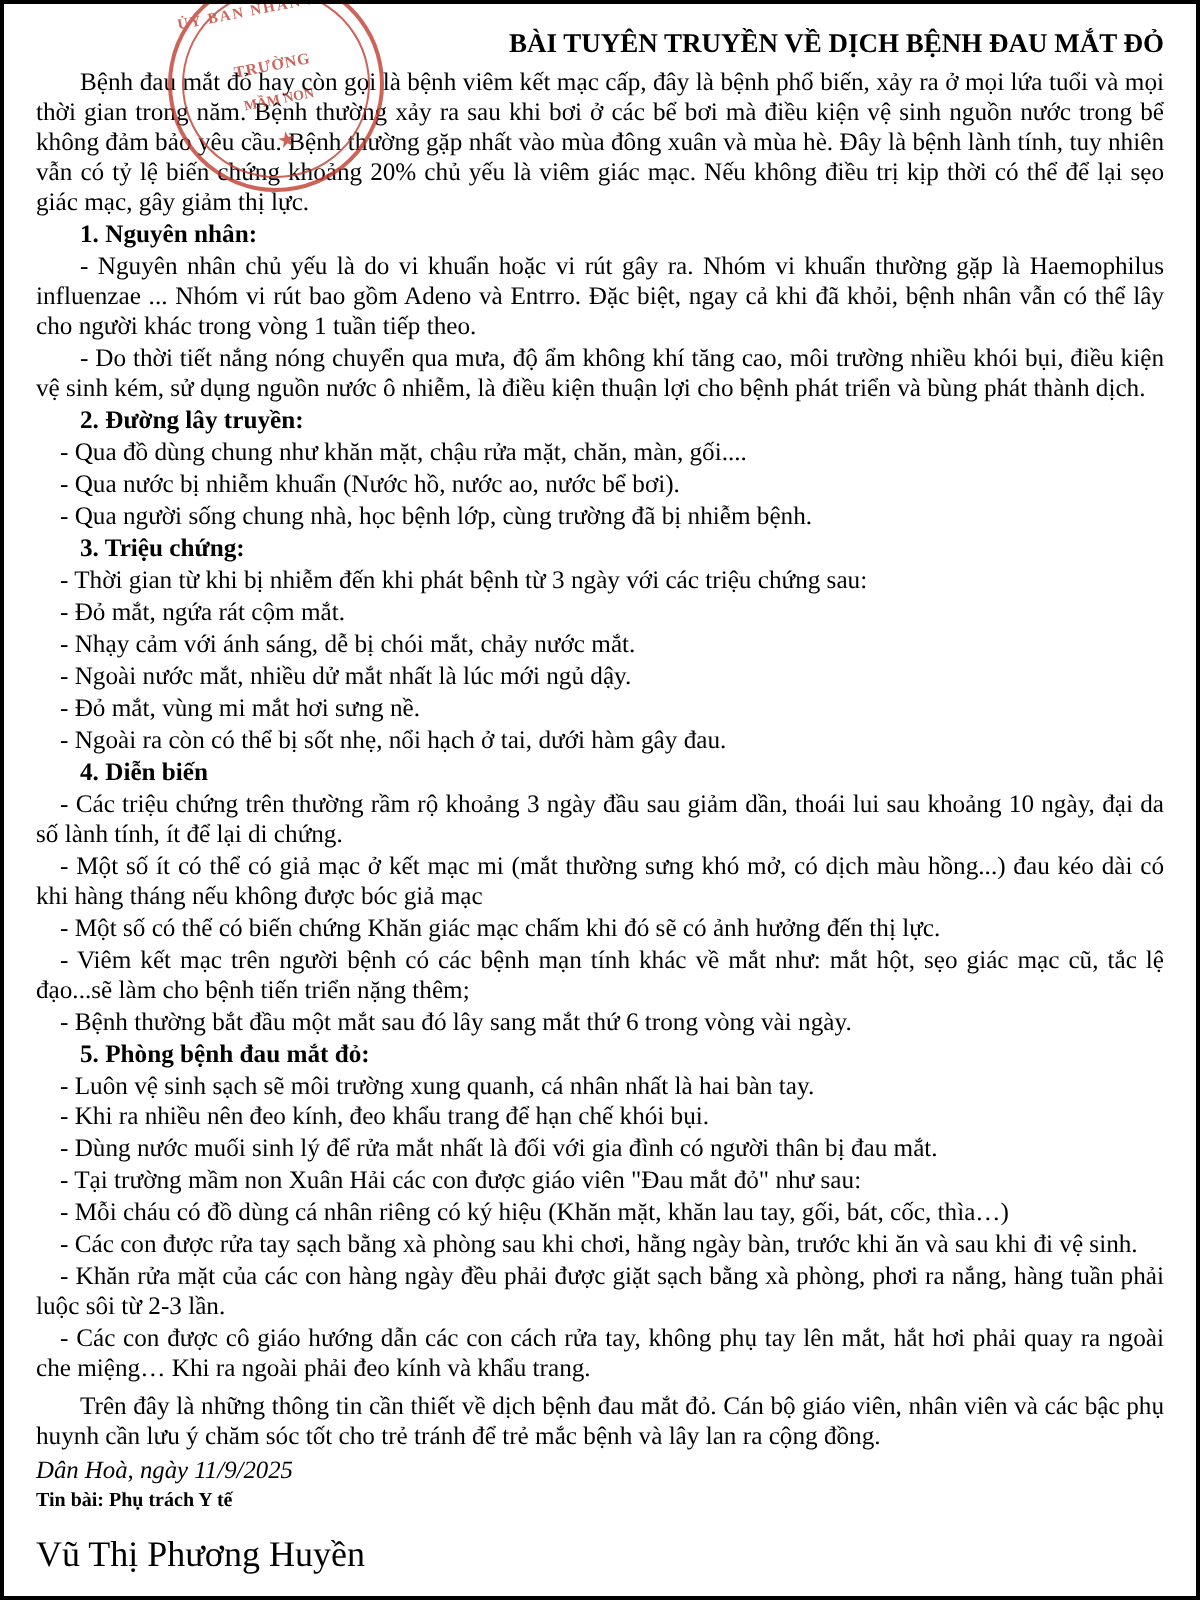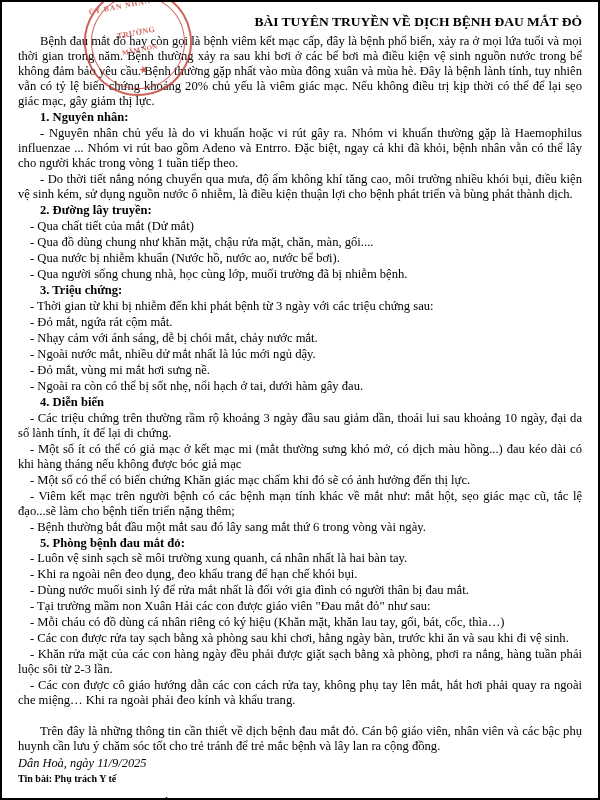--- a/index.html
+++ b/index.html
@@ -102,21 +102,21 @@
   }
   .sec-head {
     font-weight: bold;
     text-indent: 22px;
     margin-top: 1px;
   }
   .sub {
     text-indent: 12px;
   }
   .closing {
-    margin-top: 16px;
+    margin-top: 4px;
   }
   .sign-block {
     margin-top: 2px;
     text-align: right;
     padding-right: 46px;
   }
   .sign-date {
     font-style: italic;
     font-size: 12.4px;
     padding-right: 30px;
@@ -147,43 +147,42 @@
 
   <div class="doc-title">BÀI TUYÊN TRUYỀN VỀ DỊCH BỆNH ĐAU MẮT ĐỎ</div>
 
   <p class="indent">Bệnh đau mắt đỏ hay còn gọi là bệnh viêm kết mạc cấp, đây là bệnh phổ biến, xảy ra ở mọi lứa tuổi và mọi thời gian trong năm. Bệnh thường xảy ra sau khi bơi ở các bể bơi mà điều kiện vệ sinh nguồn nước trong bể không đảm bảo yêu cầu. Bệnh thường gặp nhất vào mùa đông xuân và mùa hè. Đây là bệnh lành tính, tuy nhiên vẫn có tỷ lệ biến chứng khoảng 20% chủ yếu là viêm giác mạc. Nếu không điều trị kịp thời có thể để lại sẹo giác mạc, gây giảm thị lực.</p>
 
   <p class="sec-head">1. Nguyên nhân:</p>
   <p class="indent">- Nguyên nhân chủ yếu là do vi khuẩn hoặc vi rút gây ra. Nhóm vi khuẩn thường gặp là Haemophilus influenzae ... Nhóm vi rút bao gồm Adeno và Entrro. Đặc biệt, ngay cả khi đã khỏi, bệnh nhân vẫn có thể lây cho người khác trong vòng 1 tuần tiếp theo.</p>
   <p class="indent">- Do thời tiết nắng nóng chuyển qua mưa, độ ẩm không khí tăng cao, môi trường nhiều khói bụi, điều kiện vệ sinh kém, sử dụng nguồn nước ô nhiễm, là điều kiện thuận lợi cho bệnh phát triển và bùng phát thành dịch.</p>
 
   <p class="sec-head">2. Đường lây truyền:</p>
-  <p class="sub">- Qua chất tiết của mắt (Dử mắt)</p>
   <p class="sub">- Qua đồ dùng chung như khăn mặt, chậu rửa mặt, chăn, màn, gối....</p>
   <p class="sub">- Qua nước bị nhiễm khuẩn (Nước hồ, nước ao, nước bể bơi).</p>
-  <p class="sub">- Qua người sống chung nhà, học cùng lớp, muối trường đã bị nhiễm bệnh.</p>
+  <p class="sub">- Qua người sống chung nhà, học bệnh lớp, cùng trường đã bị nhiễm bệnh.</p>
 
   <p class="sec-head">3. Triệu chứng:</p>
   <p class="sub">- Thời gian từ khi bị nhiễm đến khi phát bệnh từ 3 ngày với các triệu chứng sau:</p>
   <p class="sub">- Đỏ mắt, ngứa rát cộm mắt.</p>
   <p class="sub">- Nhạy cảm với ánh sáng, dễ bị chói mắt, chảy nước mắt.</p>
   <p class="sub">- Ngoài nước mắt, nhiều dử mắt nhất là lúc mới ngủ dậy.</p>
   <p class="sub">- Đỏ mắt, vùng mi mắt hơi sưng nề.</p>
   <p class="sub">- Ngoài ra còn có thể bị sốt nhẹ, nổi hạch ở tai, dưới hàm gây đau.</p>
 
   <p class="sec-head">4. Diễn biến</p>
   <p class="sub">- Các triệu chứng trên thường rầm rộ khoảng 3 ngày đầu sau giảm dần, thoái lui sau khoảng 10 ngày, đại da số lành tính, ít để lại di chứng.</p>
   <p class="sub">- Một số ít có thể có giả mạc ở kết mạc mi (mắt thường sưng khó mở, có dịch màu hồng...) đau kéo dài có khi hàng tháng nếu không được bóc giả mạc</p>
   <p class="sub">- Một số có thể có biến chứng Khăn giác mạc chấm khi đó sẽ có ảnh hưởng đến thị lực.</p>
   <p class="sub">- Viêm kết mạc trên người bệnh có các bệnh mạn tính khác về mắt như: mắt hột, sẹo giác mạc cũ, tắc lệ đạo...sẽ làm cho bệnh tiến triển nặng thêm;</p>
   <p class="sub">- Bệnh thường bắt đầu một mắt sau đó lây sang mắt thứ 6 trong vòng vài ngày.</p>
 
   <p class="sec-head">5. Phòng bệnh đau mắt đỏ:</p>
   <p class="sub">- Luôn vệ sinh sạch sẽ môi trường xung quanh, cá nhân nhất là hai bàn tay.</p>
-  <p class="sub">- Khi ra ngoài nên đeo dụng, đeo khẩu trang để hạn chế khói bụi.</p>
+  <p class="sub">- Khi ra nhiều nên đeo kính, đeo khẩu trang để hạn chế khói bụi.</p>
   <p class="sub">- Dùng nước muối sinh lý để rửa mắt nhất là đối với gia đình có người thân bị đau mắt.</p>
   <p class="sub">- Tại trường mầm non Xuân Hải các con được giáo viên "Đau mắt đỏ" như sau:</p>
   <p class="sub">- Mỗi cháu có đồ dùng cá nhân riêng có ký hiệu (Khăn mặt, khăn lau tay, gối, bát, cốc, thìa…)</p>
   <p class="sub">- Các con được rửa tay sạch bằng xà phòng sau khi chơi, hằng ngày bàn, trước khi ăn và sau khi đi vệ sinh.</p>
   <p class="sub">- Khăn rửa mặt của các con hàng ngày đều phải được giặt sạch bằng xà phòng, phơi ra nắng, hàng tuần phải luộc sôi từ 2-3 lần.</p>
   <p class="sub">- Các con được cô giáo hướng dẫn các con cách rửa tay, không phụ tay lên mắt, hắt hơi phải quay ra ngoài che miệng… Khi ra ngoài phải đeo kính và khẩu trang.</p>
 
   <p class="indent closing">Trên đây là những thông tin cần thiết về dịch bệnh đau mắt đỏ. Cán bộ giáo viên, nhân viên và các bậc phụ huynh cần lưu ý chăm sóc tốt cho trẻ tránh để trẻ mắc bệnh và lây lan ra cộng đồng.</p>
 
   <div class="sign-block">

